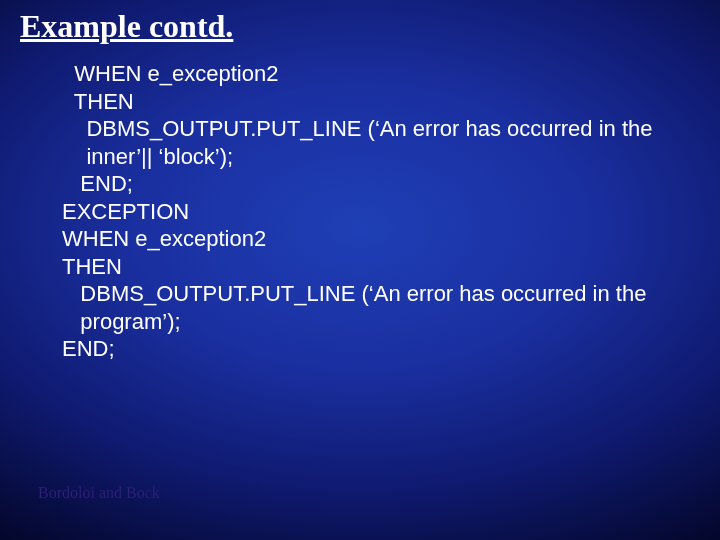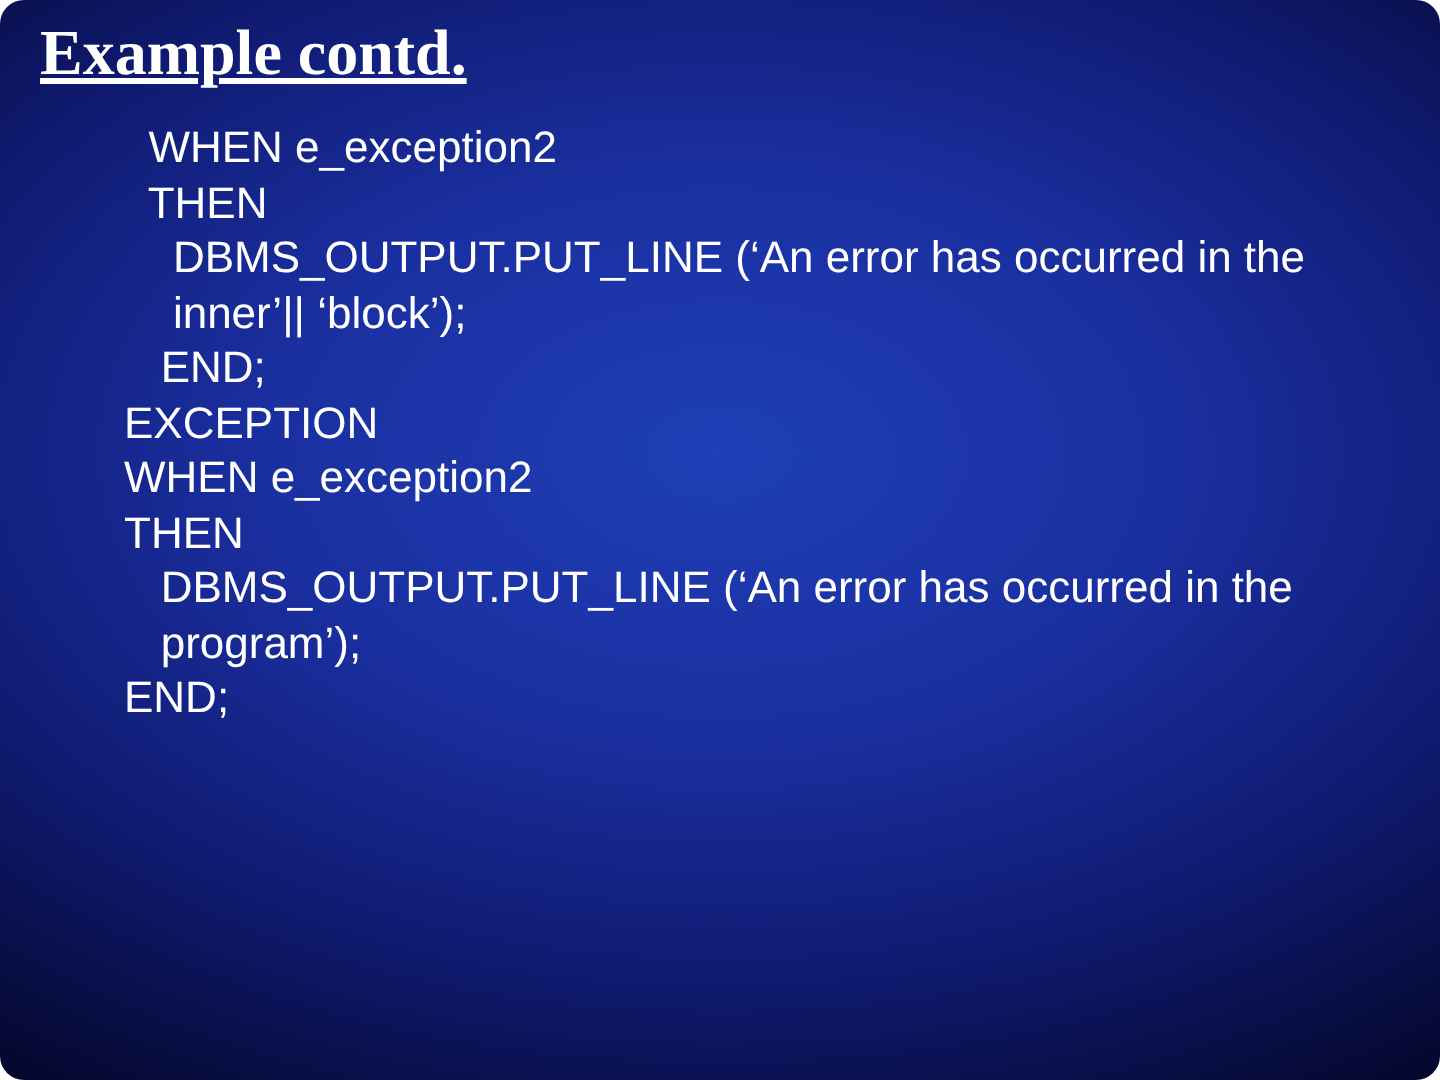--- a/index.html
+++ b/index.html
@@ -14,21 +14,20 @@
     width: 720px;
     height: 540px;
     background: radial-gradient(ellipse 90% 75% at 50% 42%,
                 #1f3fb6 0%,
                 #1a2fa0 35%,
                 #0f1a70 65%,
                 #060b3a 88%,
                 #020420 100%);
     position: relative;
     box-sizing: border-box;
-    border-radius: 12px;
   }
   .title {
     position: absolute;
     top: 8px;
     left: 20px;
     font-size: 32px;
     font-weight: bold;
     color: #ffffff;
     text-decoration: underline;
   }
@@ -61,13 +60,14 @@
 <span>  THEN</span>
 <span>    DBMS_OUTPUT.PUT_LINE (‘An error has occurred in the</span>
 <span>    inner’|| ‘block’);</span>
 <span>   END;</span>
 <span>EXCEPTION</span>
 <span>WHEN e_exception2</span>
 <span>THEN</span>
 <span>   DBMS_OUTPUT.PUT_LINE (‘An error has occurred in the</span>
 <span>   program’);</span>
 <span>END;</span></div>
+  <div class="footer">Bordoloi and Bock</div>
 </div>
 
 </body></html>

